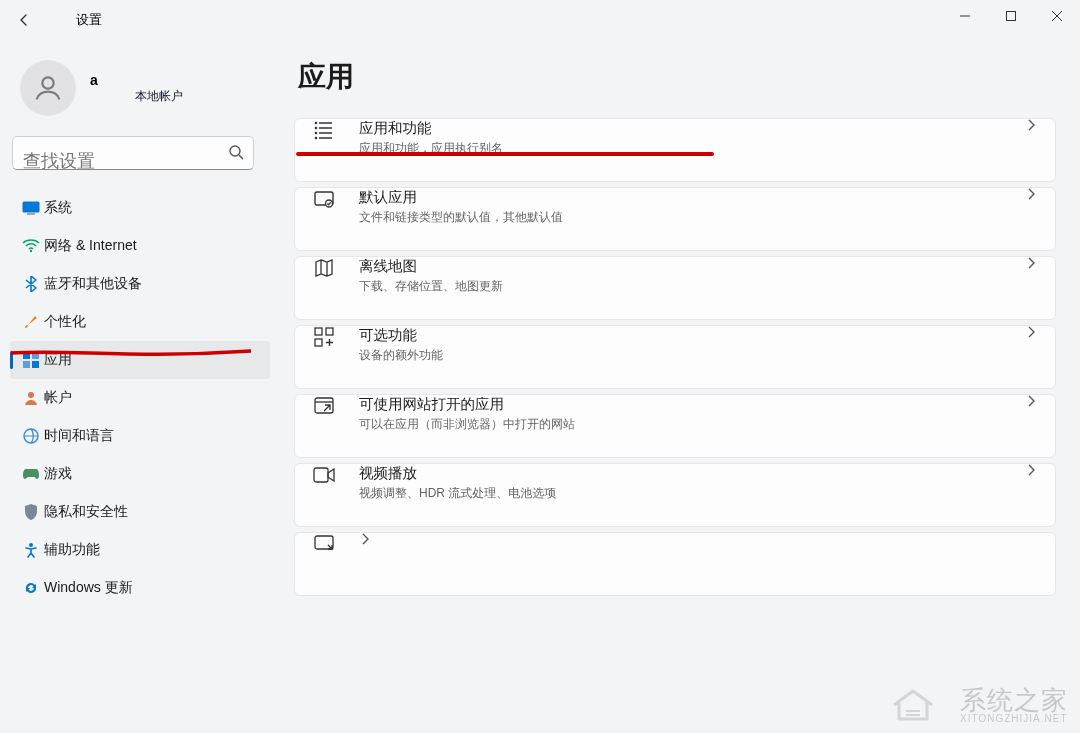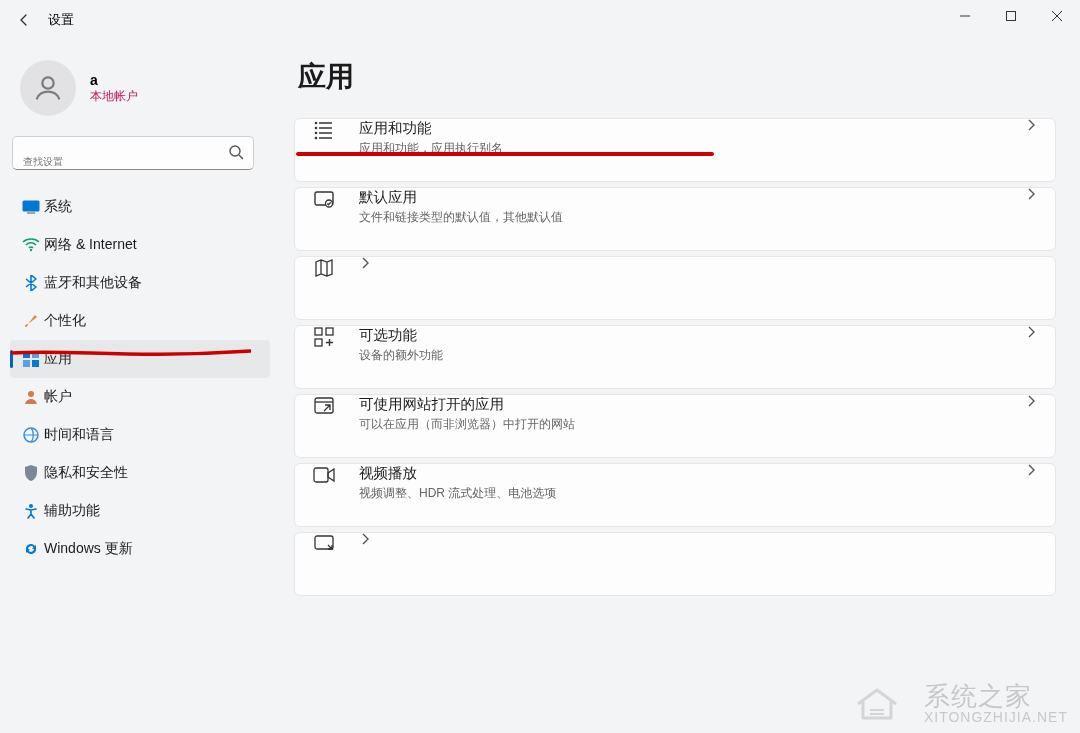--- a/index.html
+++ b/index.html
@@ -1,33 +1,33 @@
 <!DOCTYPE html>
 <html><head>
 <meta charset="utf-8">
 <style>
 * { margin: 0; padding: 0; box-sizing: border-box; font-family: "Segoe UI", "Microsoft YaHei", sans-serif; }
 body { background: #f3f4f6; width: 1080px; height: 733px; overflow: hidden; position: relative; }
 
-.titlebar { height: 40px; display: flex; align-items: center; padding: 0 8px; }
+.titlebar { height: 40px; display: flex; align-items: center; padding: 0 8px; gap: 28px; }
 .titlebar .back { width: 32px; height: 32px; display:flex; align-items:center; justify-content:center; cursor:pointer; border-radius:4px; }
 .titlebar .title { font-size: 13px; margin-left: 8px; color: #000; }
 .win-controls { position: absolute; right: 0; top: 0; display: flex; }
 .win-controls div { width: 46px; height: 32px; display:flex; align-items:center; justify-content:center; cursor:pointer; }
 
 .layout { display: flex; height: calc(100% - 40px); }
 
 .sidebar { width: 280px; padding: 10px 10px 10px 10px; display:flex; flex-direction:column; }
 .profile { display:flex; align-items:center; gap:14px; padding: 10px 10px 14px 10px; }
 .avatar { width: 56px; height: 56px; border-radius: 50%; background:#e2e2e4; display:flex; align-items:center; justify-content:center; }
 .profile-name { font-size: 14px; font-weight:600; }
-.profile-sub { font-size: 12px; color:#be185d; }
+.profile-sub { font-size: 12px; color:#0f172a;margin-left:45px; }
 
 .search-wrap { margin: 6px 0 18px 2px; position: relative; width: 242px; }
-.search { width: 100%; height: 34px; border: 1px solid #d0d0d0; border-bottom: 1.5px solid #888; border-radius: 5px; background:#fdfdfd; padding: 16px 36px 0 10px; font-size: 10px; color:#ef4444; }
+.search { width: 100%; height: 34px; border: 1px solid #d0d0d0; border-bottom: 1.5px solid #888; border-radius: 5px; background:#fdfdfd; padding: 16px 36px 0 10px; font-size: 18px; color:#ef4444; }
 .search-icon { position:absolute; right:10px; top:8px; color:#666; }
 
 .nav { list-style:none; position: relative; }
 .nav li { height: 38px; display:flex; align-items:center; gap:4px; padding: 0 12px; border-radius:4px; cursor:pointer; font-size:14px; color:#1b1b1b; position:relative; }
 .nav li.active { background:#e7e8ea; }
 .nav li.active::before { content:""; position:absolute; left:0; top:10px; bottom:10px; width:3px; background:#0067c0; border-radius:2px; }
 .nav .nicon { width:18px; height:18px; display:flex; align-items:center; justify-content:center; font-size:14px; }
 
 .redline1 { position:absolute; left:11px; top:349px; width:240px; height:9px; pointer-events:none; }
 .redline2 { position:absolute; left:296px; top:152px; width:418px; height:4px; background: linear-gradient(#c00,#c00); border-radius:2px; pointer-events:none; }
@@ -38,21 +38,21 @@
 .card { background:#fdfdfd; border:1px solid #e6e6e8; border-radius:6px; height:64px; margin-bottom:5px; display:flex; align-items:flex-start; padding: 0 18px; cursor:pointer; }
 .card .cicon { width:22px; height:22px; margin-right:24px; color:#333; display:flex; align-items:center; justify-content:center; }
 .card .ctext { flex:1; }
 .card .ctitle { font-size:14.5px; color:#1b1b1b; }
 .card .csub { font-size:12px; color:#646464; margin-top:2px; }
 .card .chev { color:#555; }
 
 .watermark { position:absolute; right:12px; bottom:8px; display:flex; align-items:center; gap:24px; opacity:.28; pointer-events:none; }
 .watermark .wtext { font-family: "Microsoft YaHei"; }
 .watermark .big { font-size:26px; letter-spacing:1px; color:#555; line-height:1; }
-.watermark .small { font-size:14px; letter-spacing:1px; color:#555; }
+.watermark .small { font-size:10px; letter-spacing:1px; color:#555; }
 
 svg { display:block; }
 </style>
 </head>
 <body>
 
 <div class="titlebar">
   <div class="back">
     <svg width="16" height="16" viewBox="0 0 16 16">
         <path d="M10 3 L5 8 L10 13" stroke="#333" stroke-width="1.4" fill="none" stroke-linecap="round" stroke-linejoin="round"></path>
@@ -162,20 +162,28 @@
         <span class="nicon">
             <svg width="16" height="16" viewBox="0 0 16 16">
               <circle cx="8" cy="8" r="7" stroke="#3a8fd6" stroke-width="1.5" fill="none"></circle>
               <path d="M8 1c3 3 3 11 0 14M1 8h14" stroke="#3a8fd6" stroke-width="1.2" fill="none"></path>
             </svg>
           </span>
         <span>时间和语言</span>
       </li>
       <li>
         <span class="nicon">
+            <svg width="18" height="14" viewBox="0 0 18 14">
+              <path d="M4 2h10c2 0 3 3 3 6s-1 4-2 4-2-2-3-2H6c-1 0-2 2-3 2s-2-1-2-4 1-6 3-6z" fill="#4a8f5f"></path>
+            </svg>
+          </span>
+        <span>游戏</span>
+      </li>
+      <li>
+        <span class="nicon">
             <svg width="14" height="16" viewBox="0 0 14 16">
               <path d="M7 0l6 2v5c0 5-3 8-6 9-3-1-6-4-6-9V2z" fill="#7a8796"></path>
             </svg>
           </span>
         <span>隐私和安全性</span>
       </li>
       <li>
         <span class="nicon">
             <svg width="16" height="16" viewBox="0 0 16 16">
               <circle cx="8" cy="3" r="2" fill="#0078d4"></circle>
@@ -237,20 +245,24 @@
           </svg>
         </span>
     </div>
 
     <div class="card">
       <span class="cicon">
           <svg width="20" height="20" viewBox="0 0 20 20">
             <path d="M2 4l5-2 6 2 5-2v14l-5 2-6-2-5 2z M7 2v14 M13 4v14" stroke="#333" stroke-width="1.3" fill="none"></path>
           </svg>
         </span>
+      <div class="ctext">
+          <div class="ctitle">离线地图</div>
+          <div class="csub">下载、存储位置、地图更新</div>
+        </div>
       <span class="chev">
           <svg width="12" height="12" viewBox="0 0 12 12">
             <path d="M4 1l5 5-5 5" stroke="#555" stroke-width="1.4" fill="none"></path>
           </svg>
         </span>
     </div>
 
     <div class="card">
       <span class="cicon">
           <svg width="20" height="20" viewBox="0 0 20 20">

